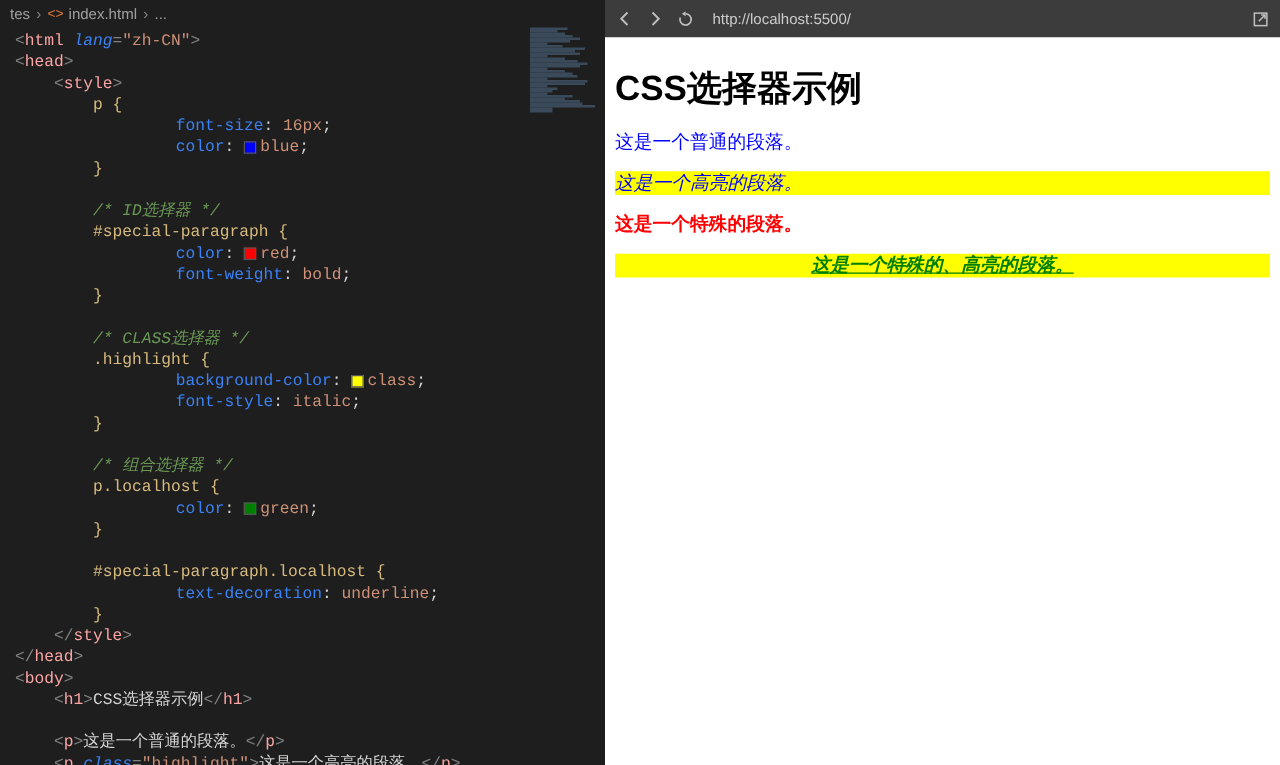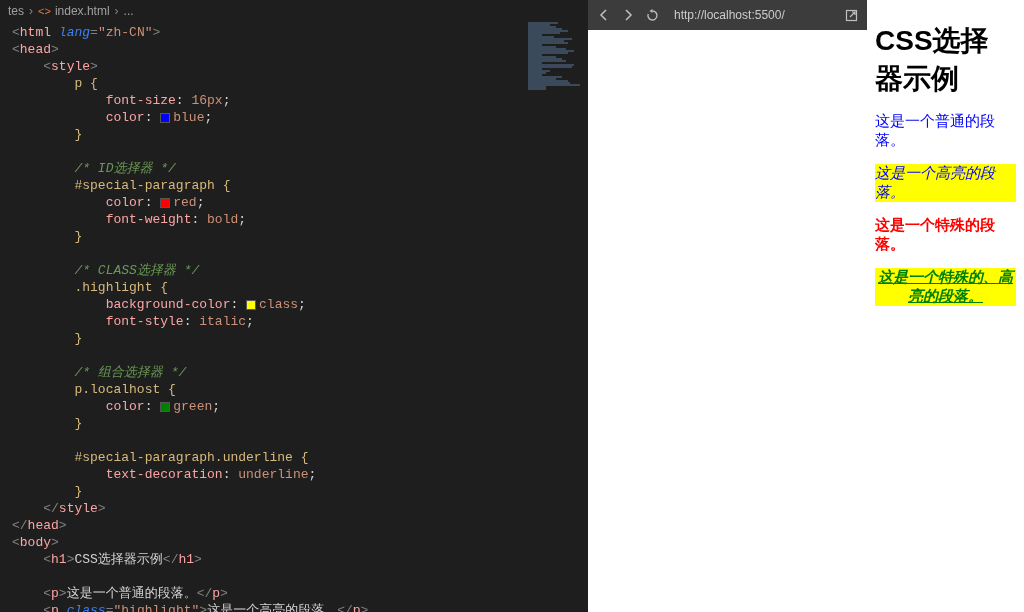--- a/index.html
+++ b/index.html
@@ -5,21 +5,21 @@
     * { margin: 0; padding: 0; box-sizing: border-box; }
     body {
       display: flex;
       width: 1024px;
       height: 612px;
       font-family: "Segoe UI", Arial, sans-serif;
       background: #1e1e1e;
       overflow: hidden;
     }
     .editor-pane {
-      width: 588px;
+      width: 484px;
       height: 100%;
       background: #1e1e1e;
       color: #d4d4d4;
       position: relative;
       overflow: hidden;
     }
     .breadcrumb {
       height: 22px;
       display: flex;
       align-items: center;
@@ -48,38 +48,38 @@
     .minimap-line {
       height: 1.5px;
       margin-bottom: 0.5px;
       background: #3a4a5a;
     }
     .tok-tag { color: #808080; }
     .tok-tagname { color: #fca5a5; }
     .tok-attr { color: #3b82f6; font-style: italic; }
     .tok-string { color: #ce9178; }
     .tok-sel { color: #d7ba7d; }
-    .tok-prop { color: #fca5a5; }
+    .tok-prop { color: #3b82f6; margin-left: 35px; }
     .tok-val { color: #ce9178; }
     .tok-comment { color: #6a9955; font-style: italic; }
     .tok-text { color: #d4d4d4; }
     .color-swatch {
       display: inline-block;
       width: 10px;
       height: 10px;
       border: 1px solid #555;
       vertical-align: middle;
       margin-right: 3px;
     }
     .browser-pane {
       flex: 1;
       height: 100%;
       background: #fff;
       display: flex;
-      flex-direction: row;
+      flex-direction: column;
     }
     .browser-toolbar {
       height: 30px;
       background: #3c3c3c;
       display: flex;
       align-items: center;
       padding: 0 8px;
       gap: 8px;
     }
     .nav-btn {
@@ -175,21 +175,21 @@
         <span class="tok-sel">.highlight {</span>
             <span class="tok-prop">background-color</span><span class="tok-text">: </span><span class="color-swatch" style="background:#ffff00"></span><span class="tok-val">class</span><span class="tok-text">;</span>
             <span class="tok-prop">font-style</span><span class="tok-text">:</span><span class="tok-val"> italic</span><span class="tok-text">;</span>
         <span class="tok-sel">}</span>
 
         <span class="tok-comment">/* 组合选择器 */</span>
         <span class="tok-sel">p.localhost {</span>
             <span class="tok-prop">color</span><span class="tok-text">: </span><span class="color-swatch" style="background:#008000"></span><span class="tok-val">green</span><span class="tok-text">;</span>
         <span class="tok-sel">}</span>
 
-        <span class="tok-sel">#special-paragraph.underline {</span>
+        <span class="tok-sel">#special-paragraph.localhost {</span>
             <span class="tok-prop">text-decoration</span><span class="tok-text">:</span><span class="tok-val"> underline</span><span class="tok-text">;</span>
         <span class="tok-sel">}</span>
     <span class="tok-tag">&lt;/</span><span class="tok-tagname">style</span><span class="tok-tag">&gt;</span>
 <span class="tok-tag">&lt;/</span><span class="tok-tagname">head</span><span class="tok-tag">&gt;</span>
 <span class="tok-tag">&lt;</span><span class="tok-tagname">body</span><span class="tok-tag">&gt;</span>
     <span class="tok-tag">&lt;</span><span class="tok-tagname">h1</span><span class="tok-tag">&gt;</span><span class="tok-text">CSS选择器示例</span><span class="tok-tag">&lt;/</span><span class="tok-tagname">h1</span><span class="tok-tag">&gt;</span>
 
     <span class="tok-tag">&lt;</span><span class="tok-tagname">p</span><span class="tok-tag">&gt;</span><span class="tok-text">这是一个普通的段落。</span><span class="tok-tag">&lt;/</span><span class="tok-tagname">p</span><span class="tok-tag">&gt;</span>
     <span class="tok-tag">&lt;</span><span class="tok-tagname">p</span> <span class="tok-attr">class</span><span class="tok-tag">=</span><span class="tok-string">"highlight"</span><span class="tok-tag">&gt;</span><span class="tok-text">这是一个高亮的段落。</span><span class="tok-tag">&lt;/</span><span class="tok-tagname">p</span><span class="tok-tag">&gt;</span>
      

